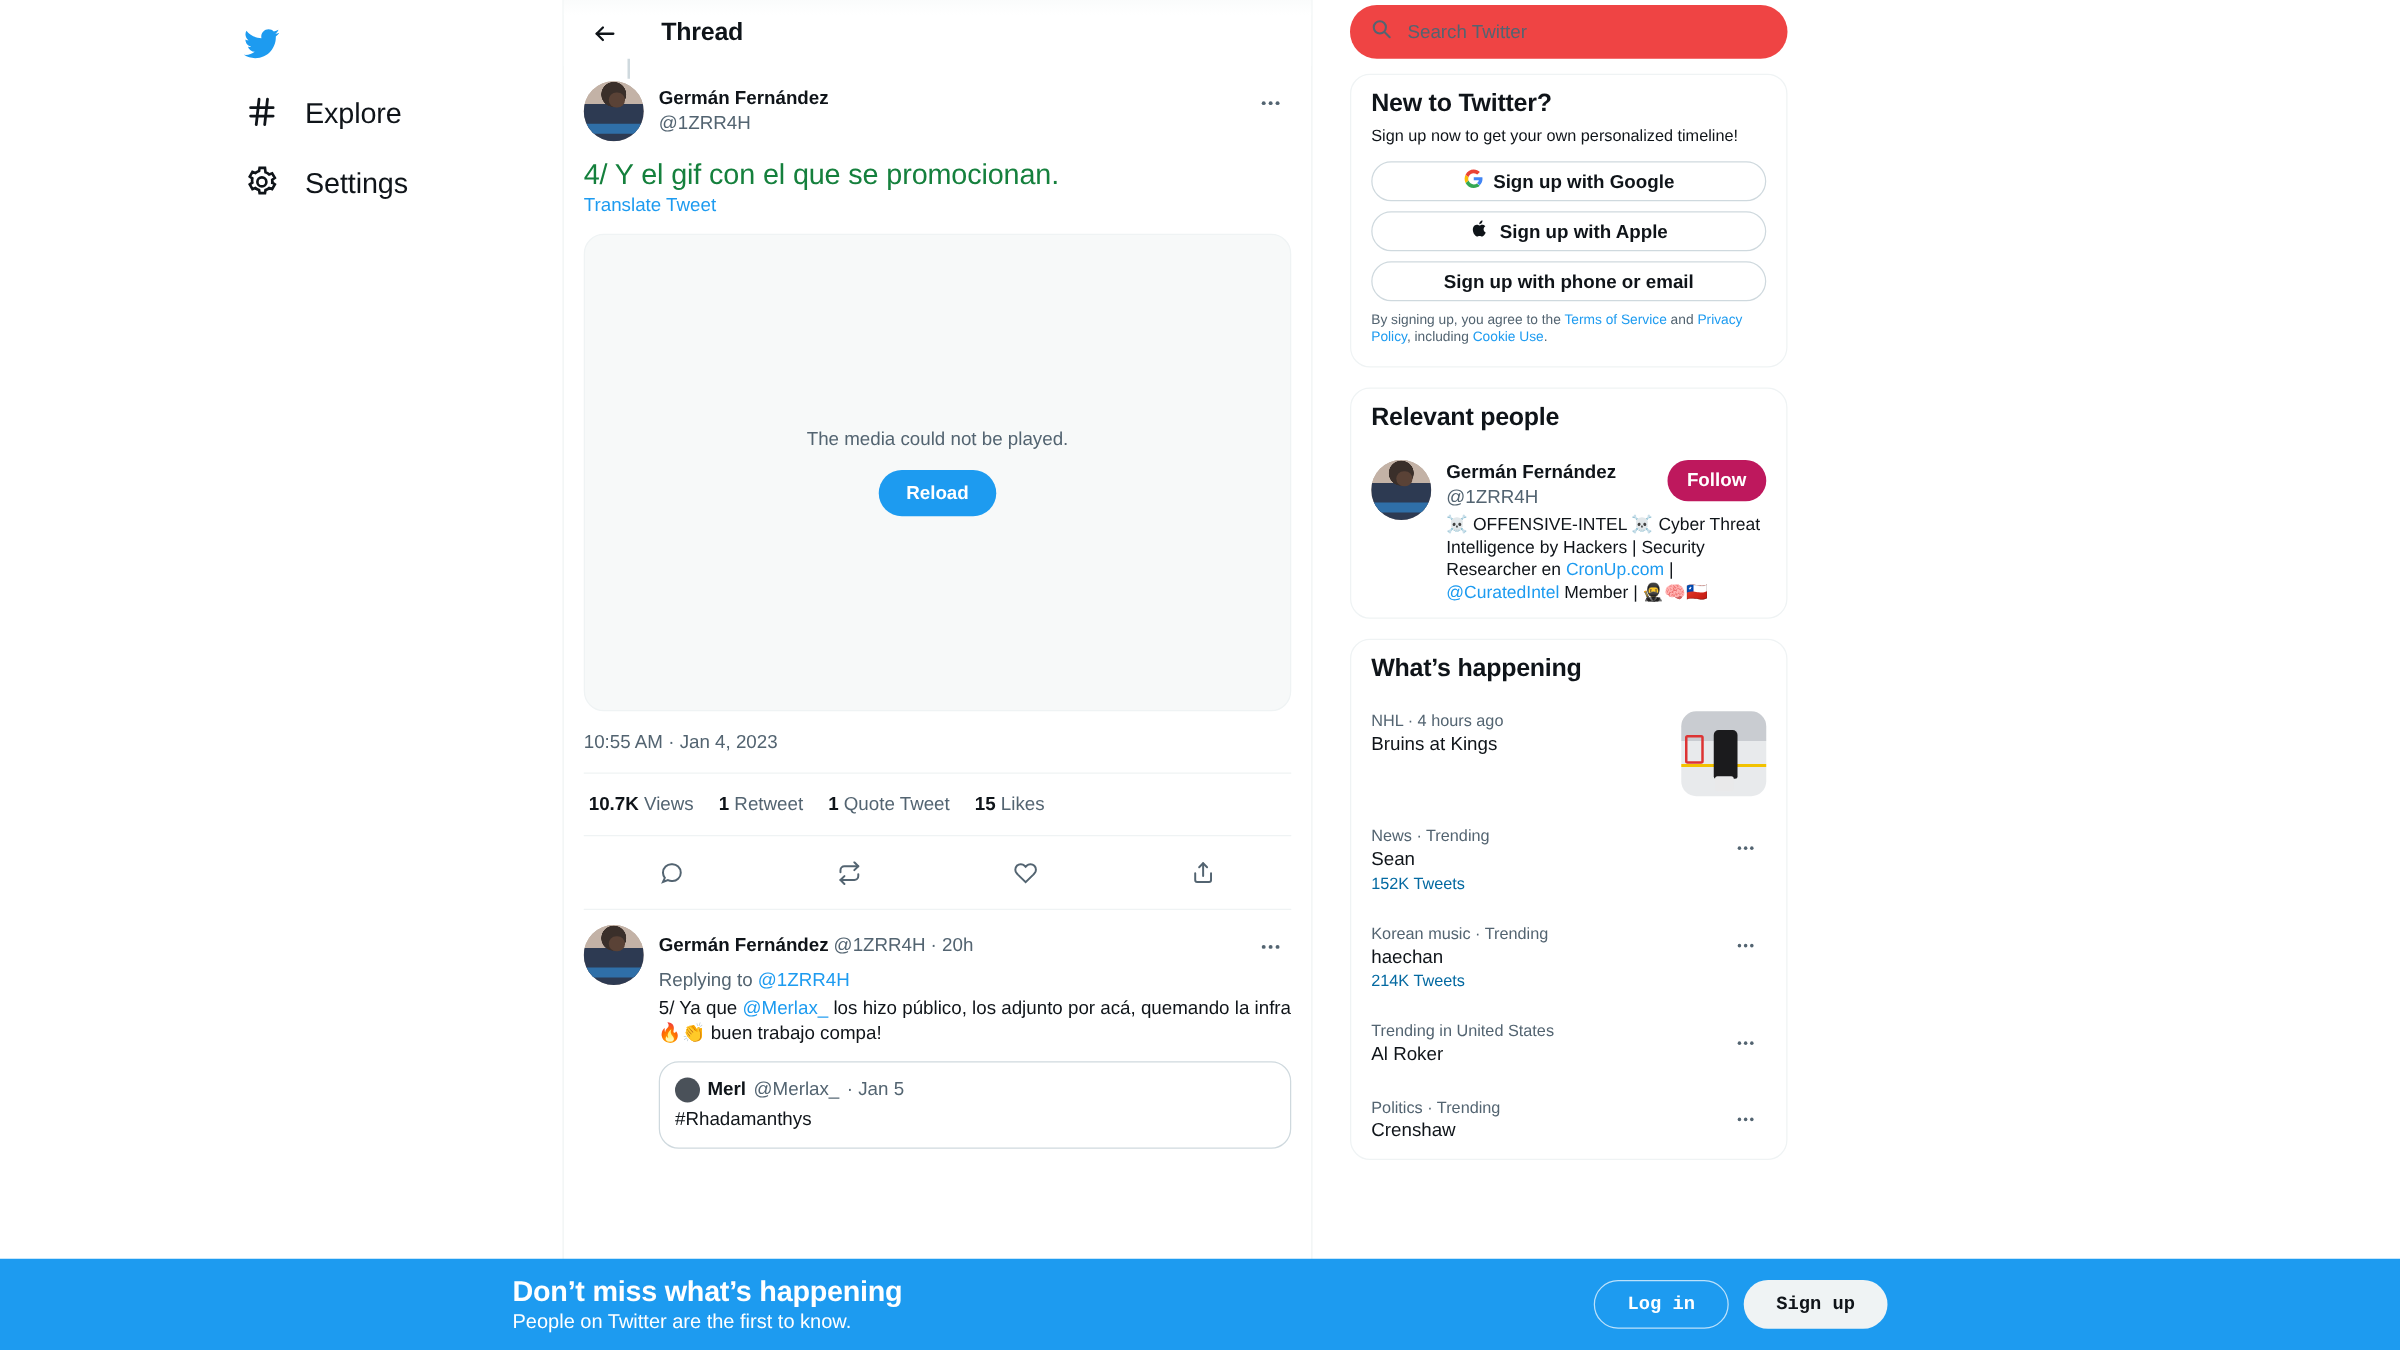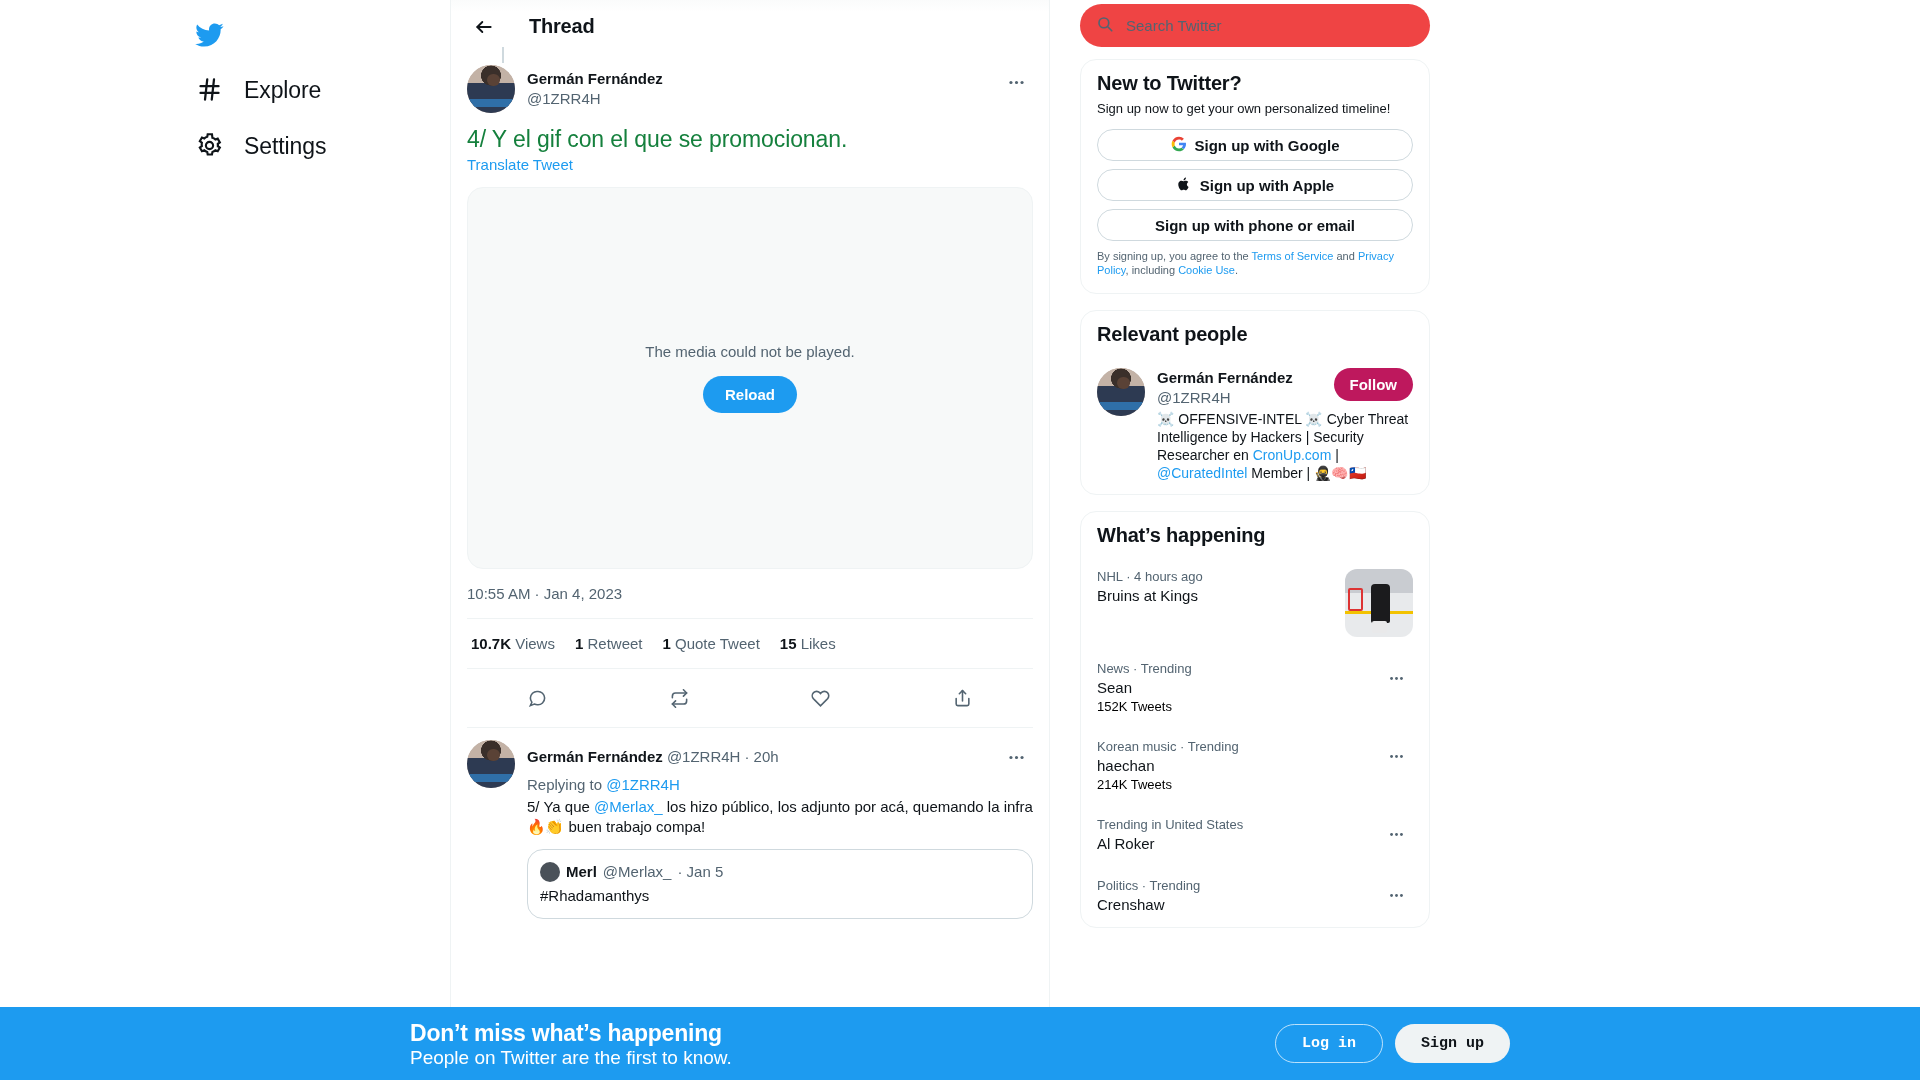--- a/index.html
+++ b/index.html
@@ -100,36 +100,36 @@
   .person-row { display: flex; align-items: flex-start; }
   .follow-btn { margin-left: auto; background: #be185d; color: #fff; border: none; border-radius: 9999px;
                 font-size: 15px; font-weight: bold; padding: 8px 16px; cursor: pointer; font-family: inherit; }
   .bio { font-size: 14px; line-height: 18px; color: #0f1419; margin-top: 2px; }
   .bio a { color: #1d9bf0; text-decoration: none; }
 
   .trend { display: flex; align-items: flex-start; padding: 12px 16px; cursor: pointer; position: relative; }
   .trend-body { flex: 1; min-width: 0; }
   .trend-cat { font-size: 13px; line-height: 16px; color: #536471; }
   .trend-name { font-size: 15px; line-height: 20px; font-weight: normal; color: #0f1419; margin-top: 1px; }
-  .trend-count { font-size: 13px; line-height: 16px; color: #000000; margin-top: 1px; }
+  .trend-count { font-size: 13px; line-height: 16px; color: #0369a1; margin-top: 1px; }
   .trend-thumb { width: 68px; height: 68px; border-radius: 12px; flex: 0 0 68px; margin-left: 12px; overflow: hidden; position: relative;
                  background: linear-gradient(#c9ccd1 0 35%, #e8eaec 35% 62%, #f2c200 62% 66%, #e8eaec 66% 100%); }
   .trend-thumb .skater { position: absolute; left: 38%; top: 22%; width: 28%; height: 58%; background: #1b1b1d; border-radius: 4px 4px 2px 2px; }
   .trend-thumb .skater-leg { position: absolute; left: 40%; bottom: 6%; width: 22%; height: 18%; background: #e9e9ea; border-radius: 2px; }
   .trend-thumb .goalpost { position: absolute; left: 4%; top: 28%; width: 22%; height: 34%; border: 2px solid #d33; border-radius: 2px; }
   .trend-more { width: 34px; height: 34px; border-radius: 50%; display: flex; align-items: center; justify-content: center;
                 color: #536471; margin-left: auto; cursor: pointer; }
 
   
   .bottom-banner { position: absolute; left: 0; right: 0; bottom: 0; height: 73px; background: #1d9bf0;
                    display: flex; align-items: center; justify-content: center; gap: 0; }
   .banner-inner { width: 1100px; display: flex; align-items: center; }
   .banner-text { flex: 1; color: #fff; }
   .banner-title { font-size: 23px; font-weight: bold; line-height: 28px; letter-spacing: -.2px; }
-  .banner-sub { font-size: 19px; line-height: 20px; margin-top: 1px; }
+  .banner-sub { font-size: 16px; line-height: 20px; margin-top: 1px; }
   .banner-actions { display: flex; align-items: center; gap: 12px; font-family: Liberation Mono, monospace; }
   .login-btn { background: transparent; color: #fff; border: 1px solid rgba(255,255,255,.7); border-radius: 9999px;
                font-size: 15px; font-weight: bold; padding: 10px 26px; cursor: pointer; font-family: inherit; }
   .banner-signup-btn { background: #eff3f4; color: #0f1419; border: none; border-radius: 9999px;
                font-size: 15px; font-weight: bold; padding: 11px 26px; cursor: pointer; font-family: inherit; }
 </style>
 </head>
 <body>
 
 <div class="page">

